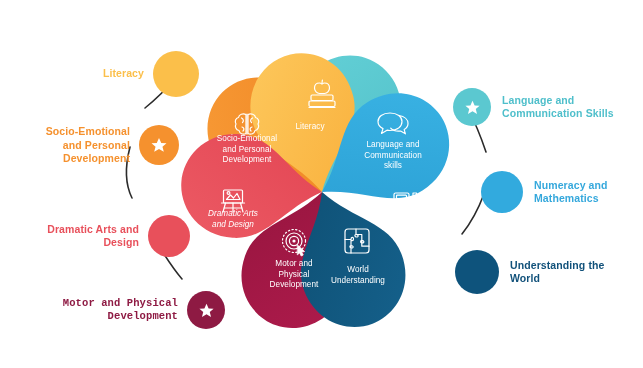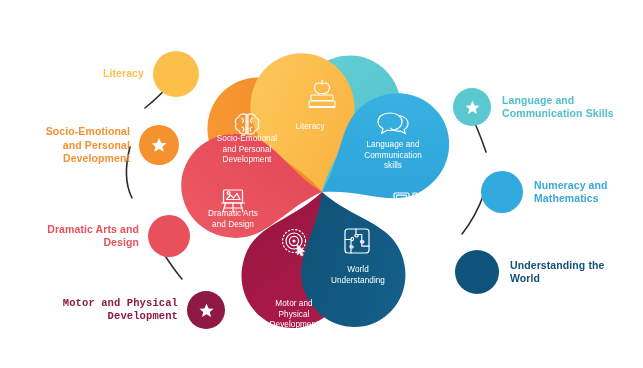--- a/index.html
+++ b/index.html
@@ -166,27 +166,27 @@
 <div class="petal-text" style="left:262px;top:122px;width:96px;">Literacy</div>
 
 <div class="petal-text" style="left:200px;top:134px;width:94px;">Socio-Emotional
 and Personal
 Development</div>
 
 <div class="petal-text" style="left:348px;top:140px;width:90px;">Language and
 Communication
 skills</div>
 
-<div class="petal-text" style="left:188px;top:209px;width:90px;">Dramatic Arts
+<div class="petal-text" style="left:188px;top:209px;width:90px;font-style:italic;">Dramatic Arts
 and Design</div>
 
 <div class="petal-text" style="left:360px;top:212px;width:90px;">Numeracy and
 Mathematics</div>
 
-<div class="petal-text" style="left:249px;top:259px;width:90px;margin-top:40px;">Motor and
+<div class="petal-text" style="left:249px;top:259px;width:90px;">Motor and
 Physical
 Development</div>
 
 <div class="petal-text" style="left:312px;top:265px;width:92px;">World
 Understanding</div>
 
 <div class="legend-row left" style="left:24px;top:51px;">
   <div class="legend-label" style="width:120px;color:#FBBF4A;">Literacy</div>
   <div class="legend-dot" style="width:46px;height:46px;background:#FBBF4A;"></div>
 </div>

